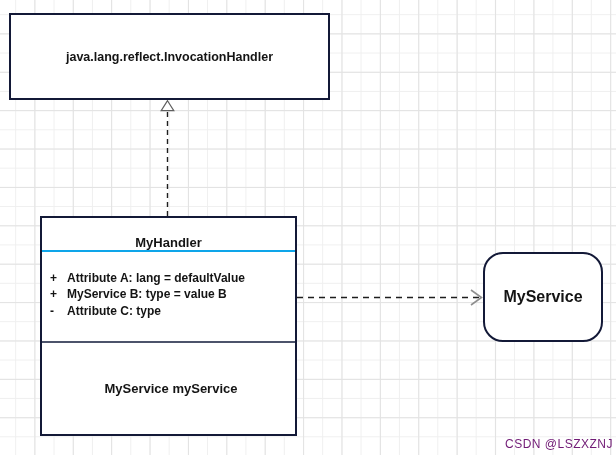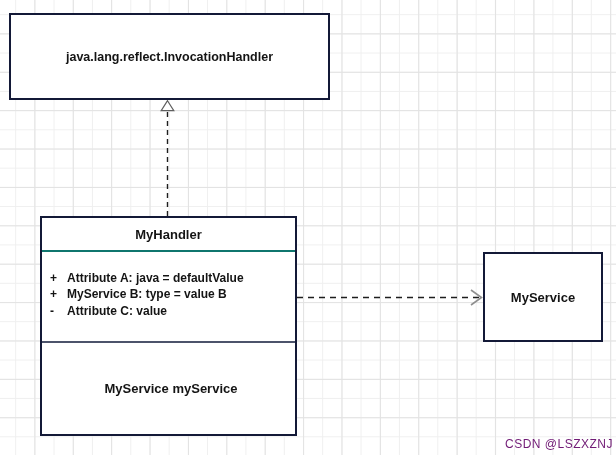--- a/index.html
+++ b/index.html
@@ -27,22 +27,22 @@
     left: 9px; top: 13px; width: 321px; height: 87px;
     display: flex; align-items: center; justify-content: center;
     font-weight: bold; font-size: 12.5px;
   }
   #box-handler {
     left: 40px; top: 216px; width: 257px; height: 220px;
     display: flex; flex-direction: column;
   }
   .handler-title {
     height: 34px; flex: 0 0 34px;
-    border-bottom: 2px solid #0f766e;
-    display: flex; align-items: center; justify-content: center;
+    border-bottom: 2px solid #0ea5e9;
+    display: flex; align-items: flex-end; justify-content: center;
     font-weight: bold; font-size: 13px;
     box-sizing: border-box;
   }
   .handler-attrs {
     flex: 0 0 91px; height: 91px;
     border-bottom: 2px solid #4c536b;
     box-sizing: border-box;
     padding: 18px 6px 0 8px;
     font-weight: bold; font-size: 12px;
   }
@@ -50,21 +50,21 @@
   .attr-mod { width: 17px; flex: 0 0 17px; }
   .handler-fields {
     flex: 1 1 auto;
     display: flex; align-items: center;
     padding-left: 5px;
     font-weight: bold; font-size: 13px; justify-content: center;
   }
   #box-service {
     left: 483px; top: 252px; width: 120px; height: 90px;
     display: flex; align-items: center; justify-content: center;
-    font-weight: bold; font-size: 13px;
+    font-weight: bold; font-size: 16px; border-radius: 20px;
   }
   #connector-layer {
     position: absolute; left: 0; top: 0;
     pointer-events: none;
   }
   #watermark {
     position: absolute; right: 3px; bottom: 4px;
     font-size: 12px; letter-spacing: 0.5px;
     color: #701a75;
   }
@@ -85,29 +85,29 @@
   <span>java.lang.reflect.InvocationHandler</span>
 </div>
 
 <div class="uml-box" id="box-handler">
   <div class="handler-title">
     <span>MyHandler</span>
   </div>
   <div class="handler-attrs">
     <div class="attr-row">
       <span class="attr-mod">+</span>
-      <span>Attribute A: java = defaultValue</span>
+      <span>Attribute A: lang = defaultValue</span>
     </div>
     <div class="attr-row">
       <span class="attr-mod">+</span>
       <span>MyService B: type = value B</span>
     </div>
     <div class="attr-row">
       <span class="attr-mod">-</span>
-      <span>Attribute C: value</span>
+      <span>Attribute C: type</span>
     </div>
   </div>
   <div class="handler-fields">
     <span>MyService myService</span>
   </div>
 </div>
 
 <div class="uml-box" id="box-service">
   <span>MyService</span>
 </div>

